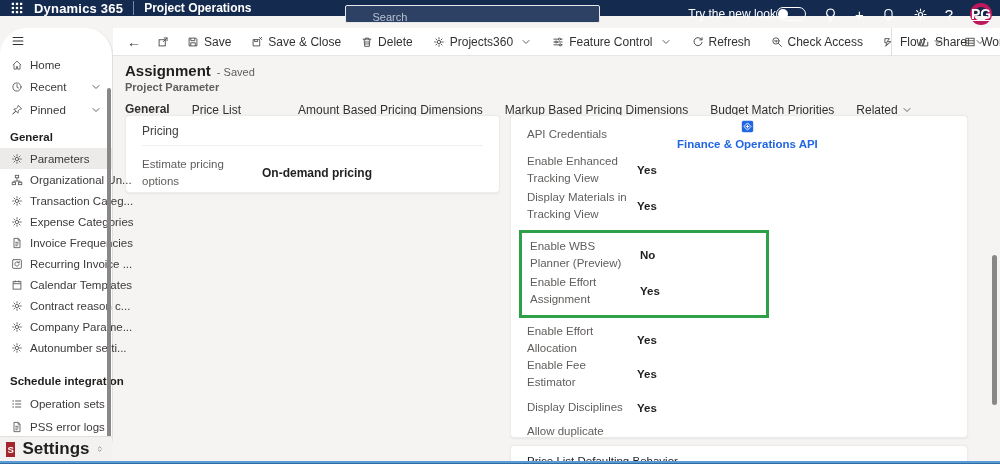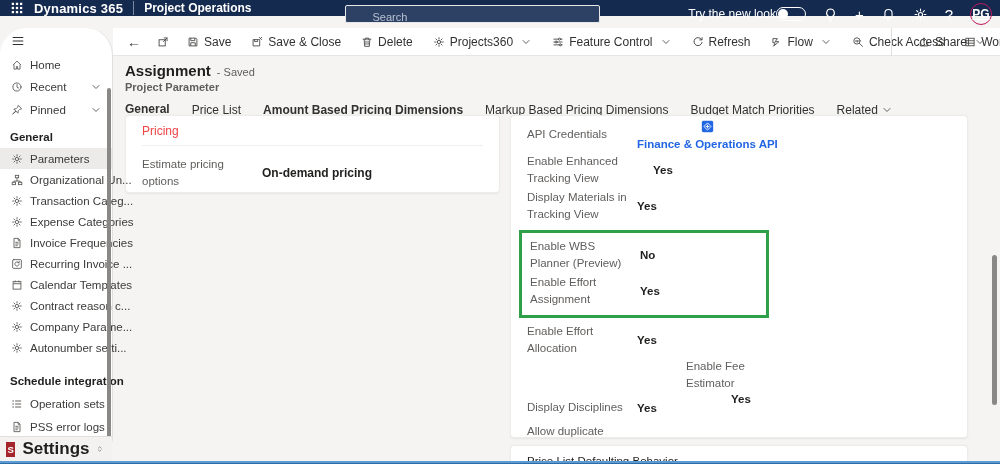--- a/index.html
+++ b/index.html
@@ -14,21 +14,21 @@
   .appname { font-size:12px; font-weight:600; }
   .tb-search { position:absolute; left:345px; top:5px; width:255px; height:18px; background:#2d4165; border:1px solid #e8e8e8; border-radius:2px; display:flex; align-items:center; padding:0 6px; gap:5px;flex-direction:column; }
   .tb-search input { background:transparent; border:none; outline:none; color:#dfe3ea; font-size:11px; width:200px; font-family:"Liberation Sans", sans-serif; }
   .tb-search input::placeholder { color:#b9c1d0; }
   .tb-right { position:absolute; right:8px; top:0; height:28px; display:flex; align-items:center; gap:17px; }
   .newlook { display:flex; align-items:center; font-size:12px; }
   .toggle { width:30px; height:14px; border:1px solid #fff; border-radius:8px; position:relative; cursor:pointer; }
   .toggle .knob { position:absolute; left:1px; top:1px; width:10px; height:10px; border-radius:50%; background:#fff; }
   .tb-ic { width:15px; height:15px; color:#fff; cursor:pointer; }
   .tb-glyph { font-size:15px; color:#fff; cursor:pointer; line-height:1; }
-  .avatar { width:22px; height:22px; border-radius:50%; border:1px solid #be185d; display:flex; align-items:center; justify-content:center; font-size:12px; font-weight:bold; cursor:pointer;text-decoration:underline; }
+  .avatar { width:22px; height:22px; border-radius:50%; border:4px solid #be185d; display:flex; align-items:center; justify-content:center; font-size:14px; font-weight:bold; cursor:pointer;text-decoration:underline; }
 
   
   .sidebar { position:absolute; top:28px; left:0; width:113px; height:436px; background:#fff; border-right:1px solid #e1dfdd; z-index:20;border-radius:27px; }
   .burger { height:26px; display:flex; align-items:center; padding-left:11px; cursor:pointer; color:#323130; }
   .s-item { height:21px; display:flex; align-items:center; gap:7px; padding-left:11px; font-size:11.5px; color:#3b3a39; cursor:pointer; white-space:nowrap; }
   .s-item .ic { color:#605e5c; flex-shrink:0; }
   .s-item.sel { background:#edebe9; }
   .s-item .chev { margin-left:auto; margin-right:10px; color:#605e5c; }
   .s-head { height:22px; display:flex; align-items:center; padding-left:10px; font-size:11.5px; font-weight:bold; color:#201f1e; margin-top:5px; white-space:nowrap; }
   .s-scroll { position:absolute; right:1px; top:60px; width:4px; height:352px; background:#8a8886; border-radius:2px; }
@@ -48,28 +48,28 @@
 
   
   .pagehead { position:absolute; top:56px; left:113px; width:887px; height:60px; background:#f5f4f3; padding:6px 0 0 12px; }
   .ph-title-row { display:flex; align-items:baseline; gap:6px; }
   .ph-title { font-size:15px; font-weight:bold; color:#201f1e; }
   .ph-status { font-size:11px; color:#605e5c; }
   .ph-sub { font-size:11px; color:#605e5c; margin-top:2px; font-weight:600; }
   .tabs { display:flex; align-items:center; gap:22px; margin-top:9px; font-size:12px; color:#323130; }
   .tab { padding-bottom:4px; cursor:pointer; white-space:nowrap; }
   .tab.sel { font-weight:bold; border-bottom:2.5px solid #2266e3; }
-  .tab.bold { font-weight:bold; }
+  .tab.bold { font-weight:normal;margin-left:35px; }
   .tab .chev { color:#605e5c; margin-left:3px; }
 
   
   .canvas { position:absolute; top:115px; left:113px; width:887px; height:346px; background:#f5f4f3; }
   .card { position:absolute; background:#fff; border:1px solid #ececeb; border-radius:4px; box-shadow:0 0.5px 2px rgba(0,0,0,.06); }
   .card-pricing { left:12px; top:0; width:375px; height:78px; padding:8px 16px 0; }
-  .sec-head { font-size:12px; color:#ef4444; padding-bottom:7px; border-bottom:1px solid #f0efee; }
+  .sec-head { font-size:12px; color:#404040; padding-bottom:7px; border-bottom:1px solid #f0efee; }
   .pr-row { display:flex; align-items:center; margin-top:10px; }
   .pr-label { width:104px; font-size:11.5px; color:#605e5c; line-height:1.45; }
   .pr-value { font-size:12px; font-weight:bold; color:#201f1e; margin-left:16px; }
 
   .card-right { left:397px; top:0; width:458px; height:323px; padding:2px 16px 0; overflow:hidden; }
   .f-row { display:flex; align-items:center; }
   .f-label { width:106px; flex-shrink:0; font-size:11.5px; color:#605e5c; line-height:1.5; }
   .f-value { font-size:11.5px; font-weight:bold; color:#201f1e; margin-left:4px; }
   .f-link { display:flex; align-items:center; gap:5px; margin-left:4px; cursor:pointer;flex-direction:column; }
   .f-link .txt { font-size:11.5px; font-weight:bold; color:#2266e3; }
@@ -472,32 +472,32 @@
       </svg>
     </span>
   <span class="cmd">
       <svg class="ic ic-12" viewBox="0 0 16 16">
         <use href="#i-refresh"></use>
       </svg>
       <span>Refresh</span>
     </span>
   <span class="cmd">
       <svg class="ic ic-12" viewBox="0 0 16 16">
+        <use href="#i-keysearch"></use>
+      </svg>
+      <span>Check Access</span>
+    </span>
+  <span class="cmd">
+      <svg class="ic ic-12" viewBox="0 0 16 16">
         <use href="#i-flow"></use>
       </svg>
       <span>Flow</span>
       <svg class="ic ic-12 chev" viewBox="0 0 16 16">
         <use href="#i-chevdown"></use>
       </svg>
-    </span>
-  <span class="cmd">
-      <svg class="ic ic-12" viewBox="0 0 16 16">
-        <use href="#i-keysearch"></use>
-      </svg>
-      <span>Check Access</span>
     </span>
   <span class="cmd">
       <svg class="ic ic-12" viewBox="0 0 16 16">
         <use href="#i-word"></use>
       </svg>
       <span>Word Templates</span>
     </span>
 
   <span class="cmd-share">
     <span class="cmd">
@@ -534,30 +534,30 @@
 
   <div class="card card-pricing">
     <div class="sec-head">Pricing</div>
     <div class="pr-row">
       <div class="pr-label">Estimate pricing options</div>
       <div class="pr-value">On-demand pricing</div>
     </div>
   </div>
 
   <div class="card card-right">
-    <div class="f-row" style="height:34px;">
+    <div class="f-row" style="height:34px;gap:40px;">
       <div class="f-label">API Credentials</div>
       <div class="f-link">
         <svg class="link-ic" viewBox="0 0 16 16">
             <use href="#i-linksq"></use>
           </svg>
         <span class="txt">Finance &amp; Operations API</span>
       </div>
     </div>
-    <div class="f-row" style="height:36px;gap:16px;">
+    <div class="f-row" style="height:36px;">
       <div class="f-label">Enable Enhanced Tracking View</div>
       <div class="f-value">Yes</div>
     </div>
     <div class="f-row" style="height:36px;">
       <div class="f-label">Display Materials in Tracking View</div>
       <div class="f-value">Yes</div>
     </div>
     <div class="hl-box">
       <div class="f-row" style="height:32px;">
         <div class="f-label">Enable WBS Planner (Preview)</div>
@@ -565,21 +565,21 @@
       </div>
       <div class="f-row" style="height:32px; margin-top:4px;">
         <div class="f-label">Enable Effort Assignment</div>
         <div class="f-value">Yes</div>
       </div>
     </div>
     <div class="f-row" style="height:36px;">
       <div class="f-label">Enable Effort Allocation</div>
       <div class="f-value">Yes</div>
     </div>
-    <div class="f-row" style="height:32px;flex-direction:column;">
+    <div class="f-row" style="height:32px;">
       <div class="f-label">Enable Fee Estimator</div>
       <div class="f-value">Yes</div>
     </div>
     <div class="f-row" style="height:35px;">
       <div class="f-label">Display Disciplines</div>
       <div class="f-value">Yes</div>
     </div>
     <div class="f-row" style="height:48px;">
       <div class="f-label">Allow duplicate Account Name in Leads</div>
 

